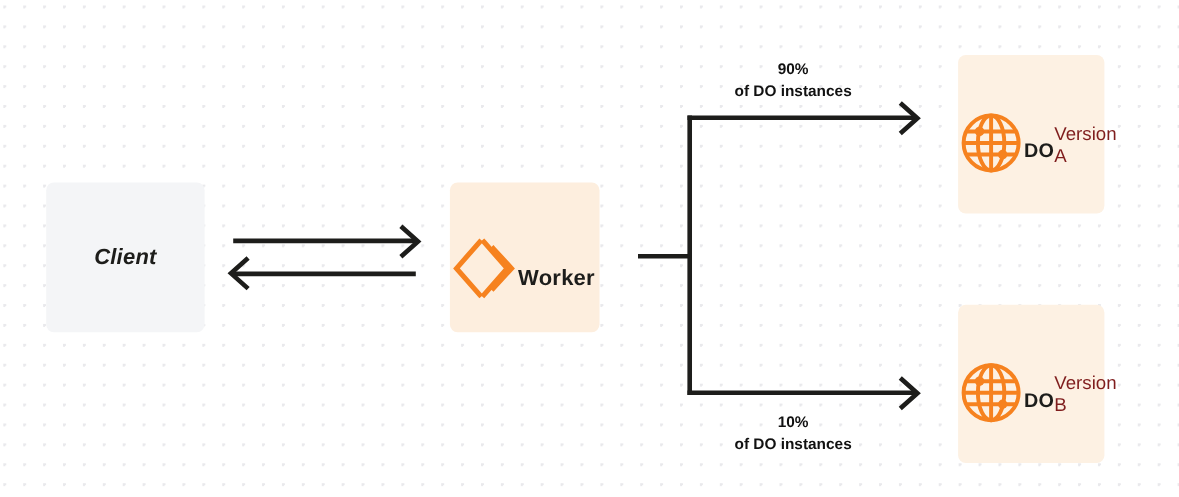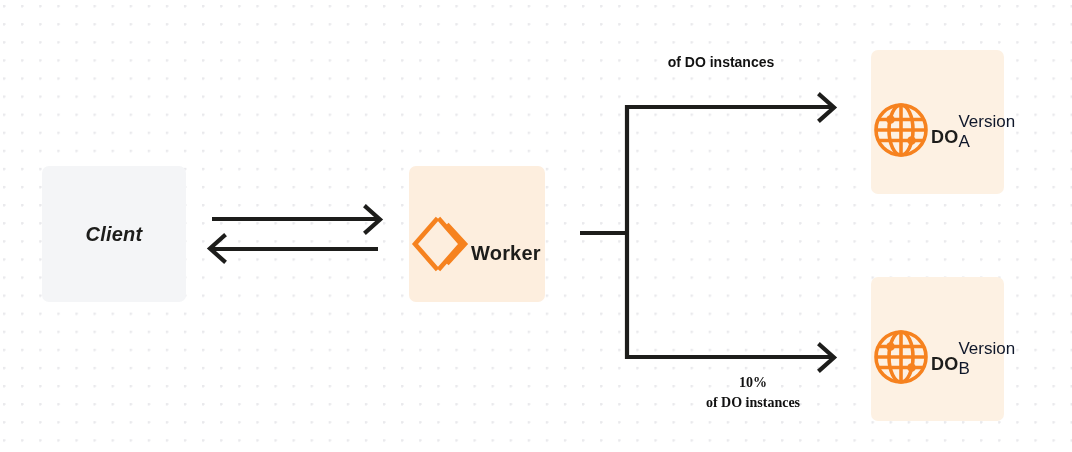--- a/index.html
+++ b/index.html
@@ -80,21 +80,21 @@
   .do-node .node-title {
     font-size: 18px;
     font-weight: bold;
     color: #1d1d1b;
     margin-top: 14px;
     letter-spacing: 0.2px;
   }
   .do-node .node-sub {
     font-size: 17px;
     font-weight: normal;
-    color: #0f172a;
+    color: #7f1d1d;
     margin-top: 3px;
   }
 
   .icon-wrap {
     display: block;
     line-height: 0;
   }
 
   #edges {
     position: absolute;
@@ -113,24 +113,23 @@
     color: #111111;
     line-height: 1.45;
     white-space: nowrap;
   }
   #label-top {
     left: 629px;
     top: 52px;
     width: 184px;
   }
   #label-bottom {
-    left: 661px;
+    left: 629px;
     top: 373px;
     width: 184px;
-    font-family: Liberation Serif, serif;
   }
 </style>
 </head>
 <body>
 
 <div id="diagram">
 
   <svg id="edges" viewBox="0 0 1072 452" xmlns="http://www.w3.org/2000/svg">
     <g fill="none" stroke="#1d1d1b" stroke-width="4.2" stroke-linecap="butt" stroke-linejoin="miter">
 
@@ -201,20 +200,21 @@
         </g>
         <circle cx="19.5" cy="19.5" r="4.3" fill="#f6821f"></circle>
         <circle cx="40.5" cy="40.5" r="4.3" fill="#f6821f"></circle>
       </svg>
     </span>
     <div class="node-title">DO</div>
     <div class="node-sub">Version B</div>
   </div>
 
   <div class="edge-label" id="label-top">
+    <div>90%</div>
     <div>of DO instances</div>
   </div>
 
   <div class="edge-label" id="label-bottom">
     <div>10%</div>
     <div>of DO instances</div>
   </div>
 
 </div>
 

